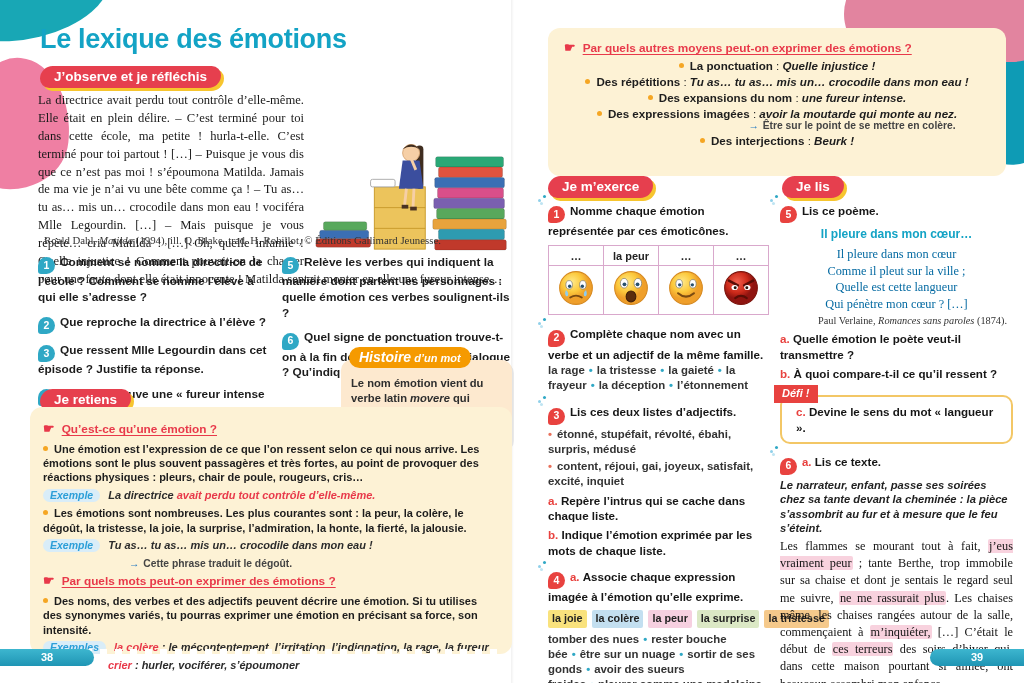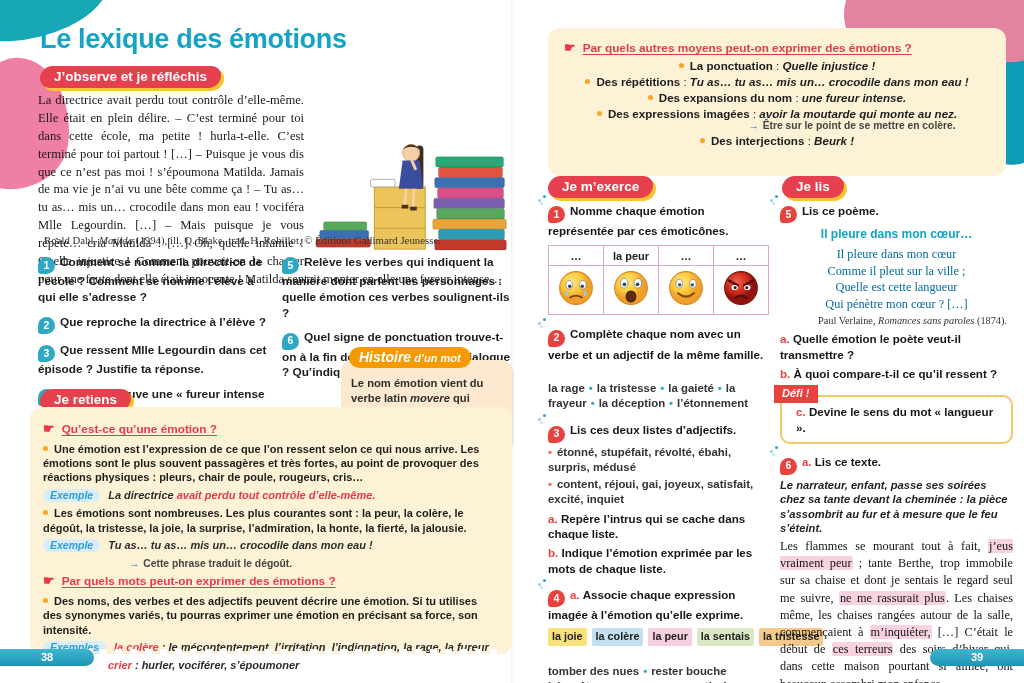--- a/index.html
+++ b/index.html
@@ -83,21 +83,21 @@
   .exercise{position:relative;margin-bottom:11px;}
   .ex-title{font-weight:bold;color:#161616;font-size:11.6px;}
   .red-letter{color:#e8423f;font-weight:bold;}
   .stars{position:absolute;left:-10px;top:-4px;width:3px;height:3px;border-radius:50%;background:#8fd0ea;box-shadow:5px -4px 0 #2fa8c5,2px 3px 0 #bfe4f2;}
 
   .emo-table{border-collapse:collapse;margin-top:6px;}
   .emo-table th,.emo-table td{border:1px solid #d9a8cc;width:52px;text-align:center;}
   .emo-table th{height:17px;font-weight:600;font-size:11px;color:#222;}
   .emo-table td{height:46px;}
 
-  .wordlist{color:#333;font-weight:600;margin-top:18px;}
+  .wordlist{color:#333;font-weight:600;margin-top:0;}
   .dot-sep::before{content:"•";color:#2fa8c5;font-weight:bold;margin:0 4px;}
   .mini-dot::before{content:"•";color:#e8705a;margin-right:5px;font-weight:bold;}
   .list-line{color:#333;font-weight:600;margin-top:2px;}
 
   .chips{margin:5px 0 4px;display:flex;gap:5px;flex-wrap:nowrap;}
   .chip{font-weight:bold;font-size:10.8px;padding:1px 4px 2px;border-radius:2px;white-space:nowrap;color:#222;}
   .c0{background:#f9e27d}.c1{background:#c3dff0}.c2{background:#f6d0e0}.c3{background:#dbe8c5}.c4{background:#f5c98b}
 
   
   .poem-title{color:#13a3c5;font-weight:bold;font-size:12px;text-align:center;margin:4px 0 3px;}
@@ -317,21 +317,21 @@
     <div class="qline"><span class="red-letter">b.</span> <span>Indique l’émotion exprimée par les mots de chaque liste.</span></div>
   </div>
 
   <div class="exercise">
     <span class="stars"></span>
     <span class="qnum red">4</span><span class="red-letter">a.</span> <span class="ex-title">Associe chaque expression imagée à l’émotion qu’elle exprime.</span>
     <div class="chips">
       <span class="chip c0">la joie</span>
       <span class="chip c1">la colère</span>
       <span class="chip c2">la peur</span>
-      <span class="chip c3">la sentais</span>
+      <span class="chip c3">la surprise</span>
       <span class="chip c4">la tristesse</span>
     </div>
     <div class="wordlist"><span>tomber des nues</span><span class="dot-sep"></span><span>rester bouche bée</span><span class="dot-sep"></span><span>être sur un nuage</span><span class="dot-sep"></span><span>sortir de ses gonds</span><span class="dot-sep"></span><span>avoir des sueurs froides</span><span class="dot-sep"></span><span>pleurer comme une madeleine</span></div>
     
   </div>
 </div>
 
 <div class="col col-lis">
   <div class="exercise">
     <span class="stars"></span>

